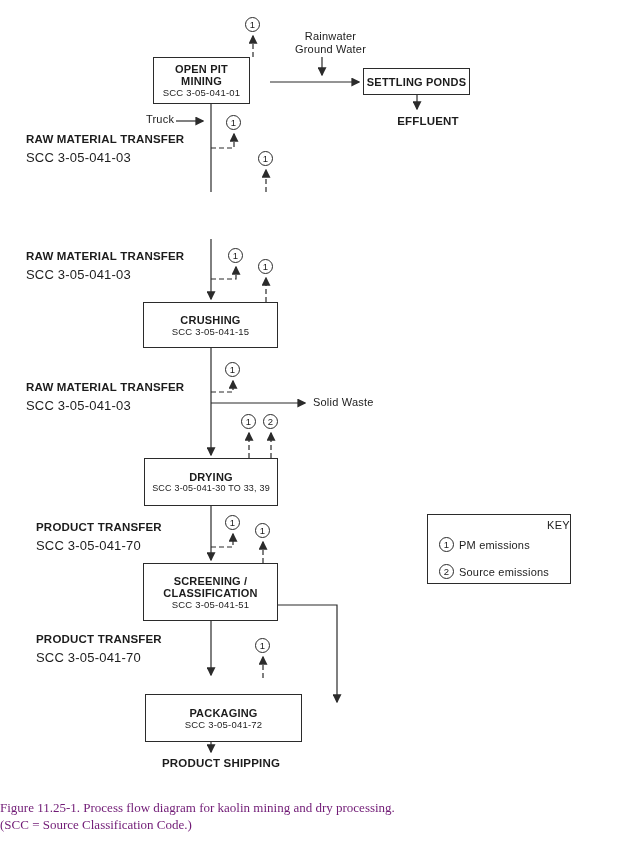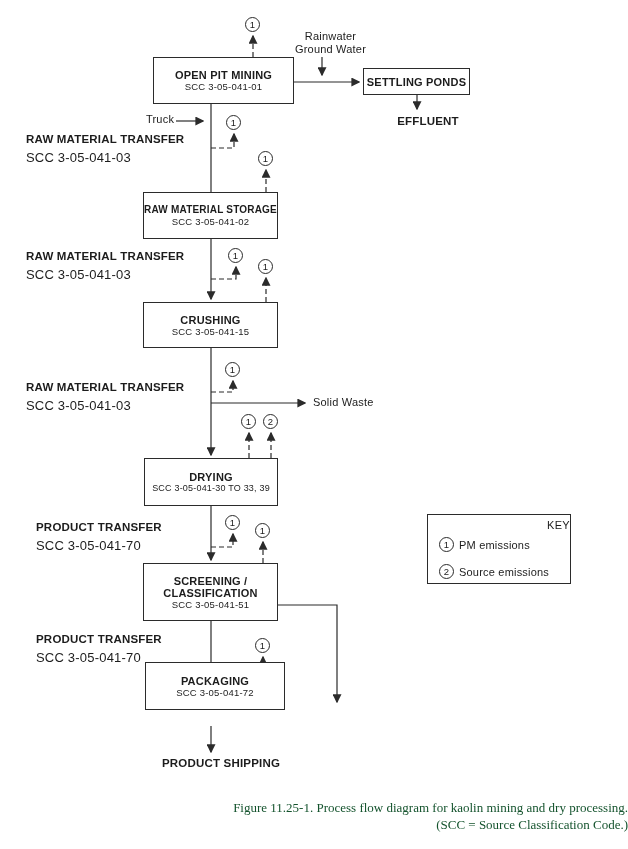--- a/index.html
+++ b/index.html
@@ -33,22 +33,22 @@
   }
   .keybox{padding:0;}
   .key-title{position:absolute;left:0;top:4px;width:100%;text-align:right;font-size:11px;letter-spacing:.3px;}
   .key-row{position:absolute;left:11px;display:flex;align-items:center;}
   .key-row .kcirc{
     width:15px;height:15px;border:1.1px solid #2b2b2b;border-radius:50%;background:#fff;
     display:flex;align-items:center;justify-content:center;font-size:9.5px;box-sizing:border-box;flex:0 0 auto;
   }
   .key-row .klabel{font-size:11px;margin-left:5px;letter-spacing:.2px;}
   .caption{
-    position:absolute;left:0;top:799px;width:628px;text-align:right;
-    font-family:"Liberation Serif","DejaVu Serif",serif;font-size:13px;line-height:17px;color:#14532d;
+    position:absolute;left:0;top:799px;width:628px;text-align:left;
+    font-family:"Liberation Serif","DejaVu Serif",serif;font-size:13px;line-height:17px;color:#701a75;
   }
 </style>
 </head>
 <body>
 
 <div class="stage">
 
   <svg class="wires" viewBox="0 0 628 849" xmlns="http://www.w3.org/2000/svg">
     <defs>
       <marker id="arr" viewBox="0 0 10 10" refX="8.5" refY="5" markerWidth="7.5" markerHeight="7.5" orient="auto-start-reverse">
@@ -79,51 +79,47 @@
       <path d="M266 302 L266 278" marker-end="url(#arr)"></path>
       <path d="M211 392 L233 392 L233 381" marker-end="url(#arr)"></path>
       <path d="M249 458 L249 433" marker-end="url(#arr)"></path>
       <path d="M271 458 L271 433" marker-end="url(#arr)"></path>
       <path d="M211 547 L233 547 L233 534" marker-end="url(#arr)"></path>
       <path d="M263 563 L263 542" marker-end="url(#arr)"></path>
       <path d="M263 678 L263 657" marker-end="url(#arr)"></path>
     </g>
   </svg>
 
-  <div class="box" style="left:153px;top:57px;width:141px;height:47px;">
+  <div class="box" style="left:153px;top:57px;width:97px;height:47px;">
     <div class="t">OPEN PIT MINING</div>
     <div class="s">SCC 3-05-041-01</div>
   </div>
 
   <div class="box" style="left:363px;top:68px;width:107px;height:27px;">
     <div class="t">SETTLING PONDS</div>
   </div>
 
-  <div class="box" style="left:143px;top:192px;width:135px;height:47px;">
-    <div class="t sm">RAW MATERIAL STORAGE</div>
-    <div class="s">SCC 3-05-041-02</div>
-  </div>
 
   <div class="box" style="left:143px;top:302px;width:135px;height:46px;">
     <div class="t">CRUSHING</div>
     <div class="s">SCC 3-05-041-15</div>
   </div>
 
   <div class="box" style="left:144px;top:458px;width:134px;height:48px;text-align:right;">
     <div class="t">DRYING</div>
     <div class="s sm">SCC 3-05-041-30 TO 33, 39</div>
   </div>
 
   <div class="box" style="left:143px;top:563px;width:135px;height:58px;">
     <div class="t">SCREENING /</div>
     <div class="t">CLASSIFICATION</div>
     <div class="s">SCC 3-05-041-51</div>
   </div>
 
-  <div class="box" style="left:145px;top:662px;width:140px;height:48px;">
+  <div class="box" style="left:145px;top:694px;width:157px;height:48px;">
     <div class="t">PACKAGING</div>
     <div class="s">SCC 3-05-041-72</div>
   </div>
 
   <div class="slabel" style="left:26px;top:133px;width:182px;">
     <div class="t">RAW MATERIAL TRANSFER</div>
     <div class="s">SCC 3-05-041-03</div>
   </div>
 
   <div class="slabel" style="left:26px;top:250px;width:182px;">

